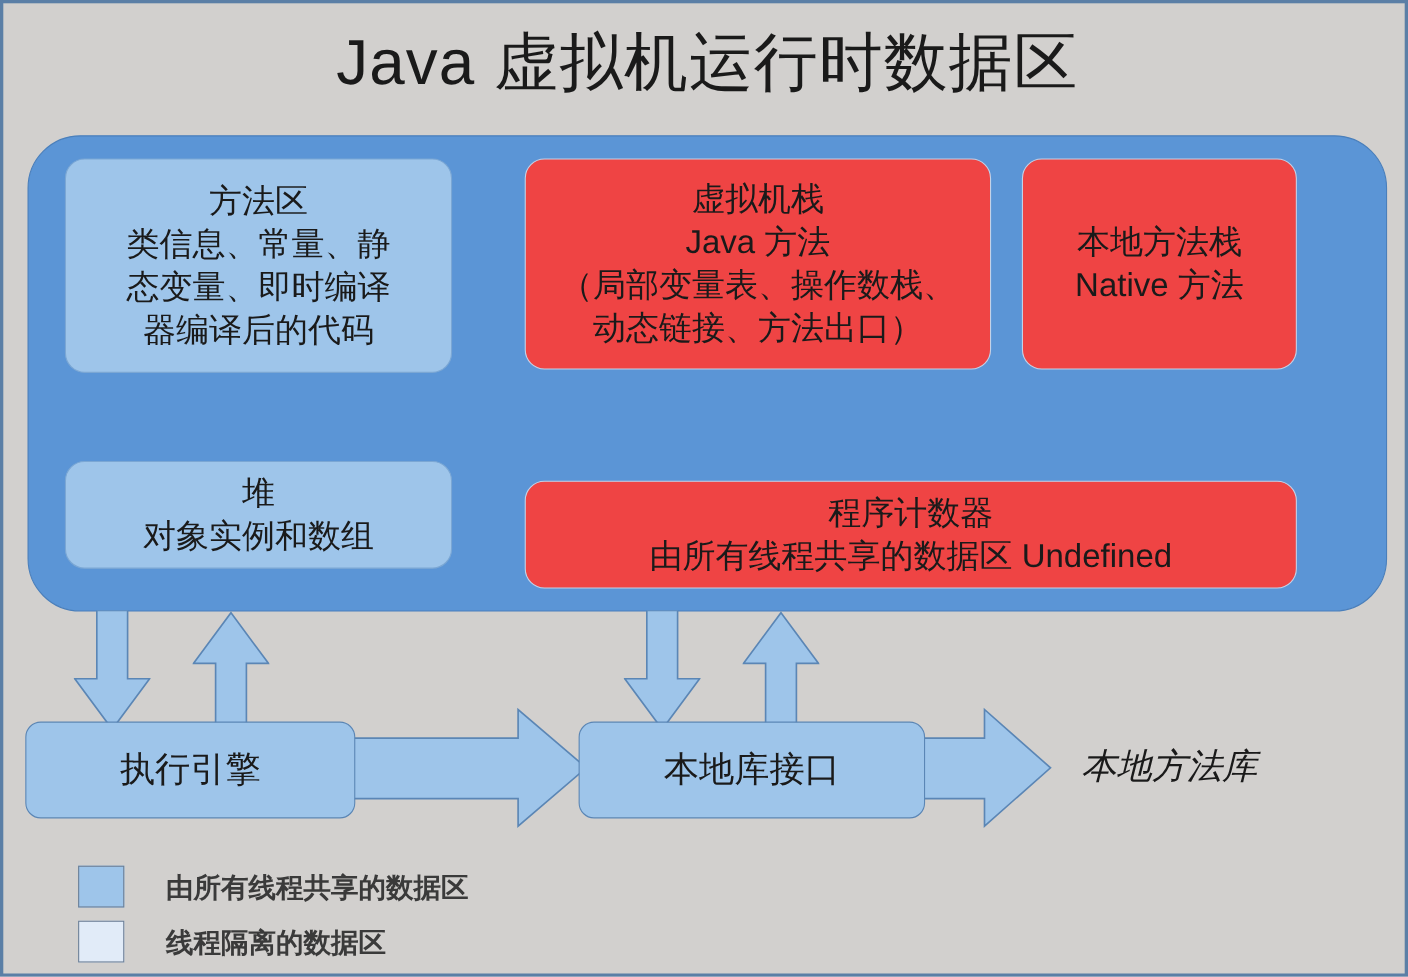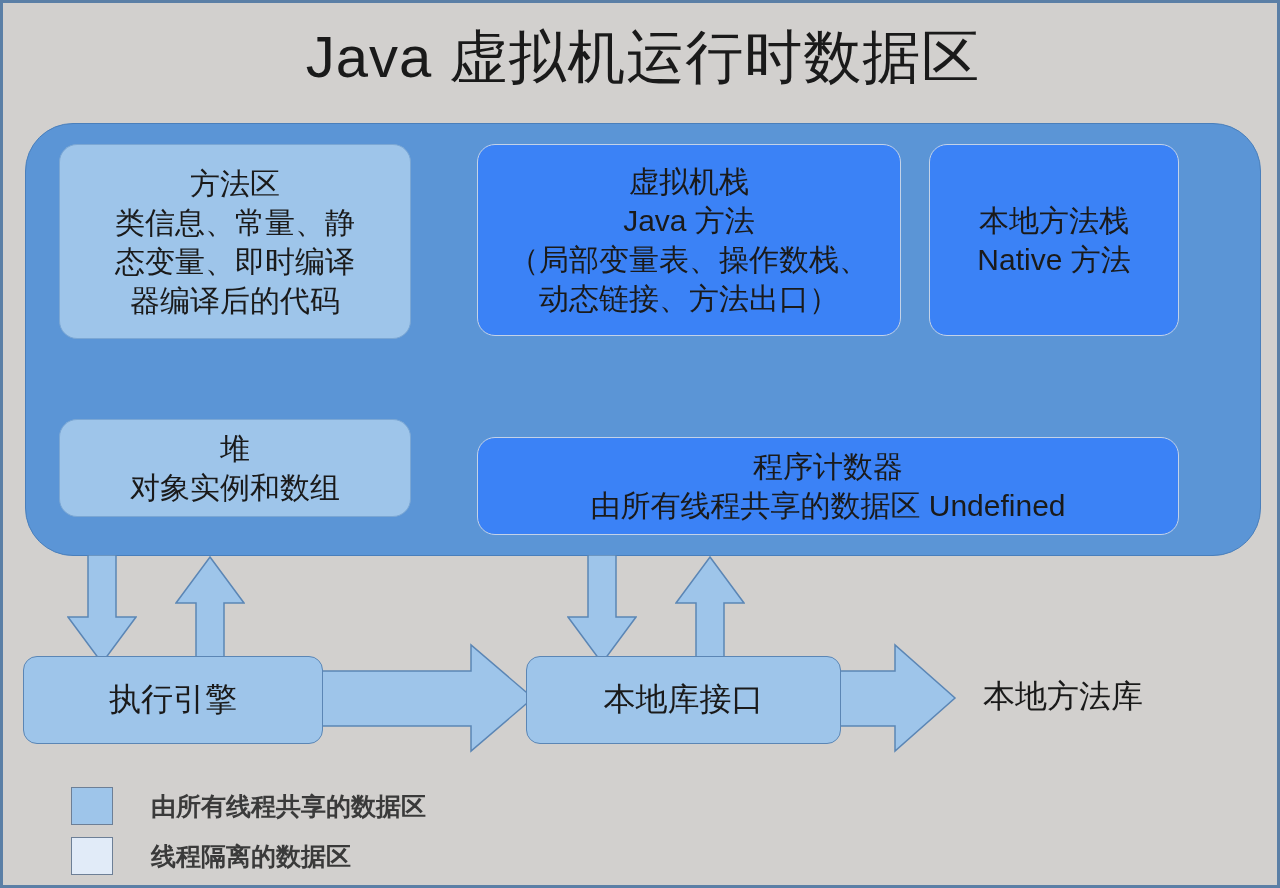--- a/index.html
+++ b/index.html
@@ -65,21 +65,21 @@
   }
   .region-box .ln { display: block; white-space: nowrap; }
 
   
   .shared {
     background: #9ec5ea;
     border-color: #7ba7d4;
   }
   
   .isolated {
-    background: #3b82f6;
+    background: #ef4444;
     border-color: #c3d2e8;
   }
 
   #box-method-area { left: 33px;  top: 20px;  width: 352px; height: 195px; }
   #box-vm-stack    { left: 451px; top: 20px;  width: 424px; height: 192px; }
   #box-native-stack{ left: 903px; top: 20px;  width: 250px; height: 192px; }
   #box-heap        { left: 33px;  top: 295px; width: 352px; height: 98px; }
   #box-pc          { left: 451px; top: 313px; width: 702px; height: 98px; }
 
   
@@ -117,20 +117,21 @@
   #arrow-exec-to-iface { left: 316px; top: 640px; width: 216px; }
   #arrow-iface-to-lib  { left: 834px; top: 640px; width: 120px; }
 
   #label-native-lib {
     position: absolute;
     left: 980px;
     top: 672px;
     font-size: 32px;
     color: #1a1a1a;
     white-space: nowrap;
+    font-style: italic;
   }
 
   
   #legend {
     position: absolute;
     left: 68px;
     top: 782px;
   }
   .legend-row {
     display: flex;

